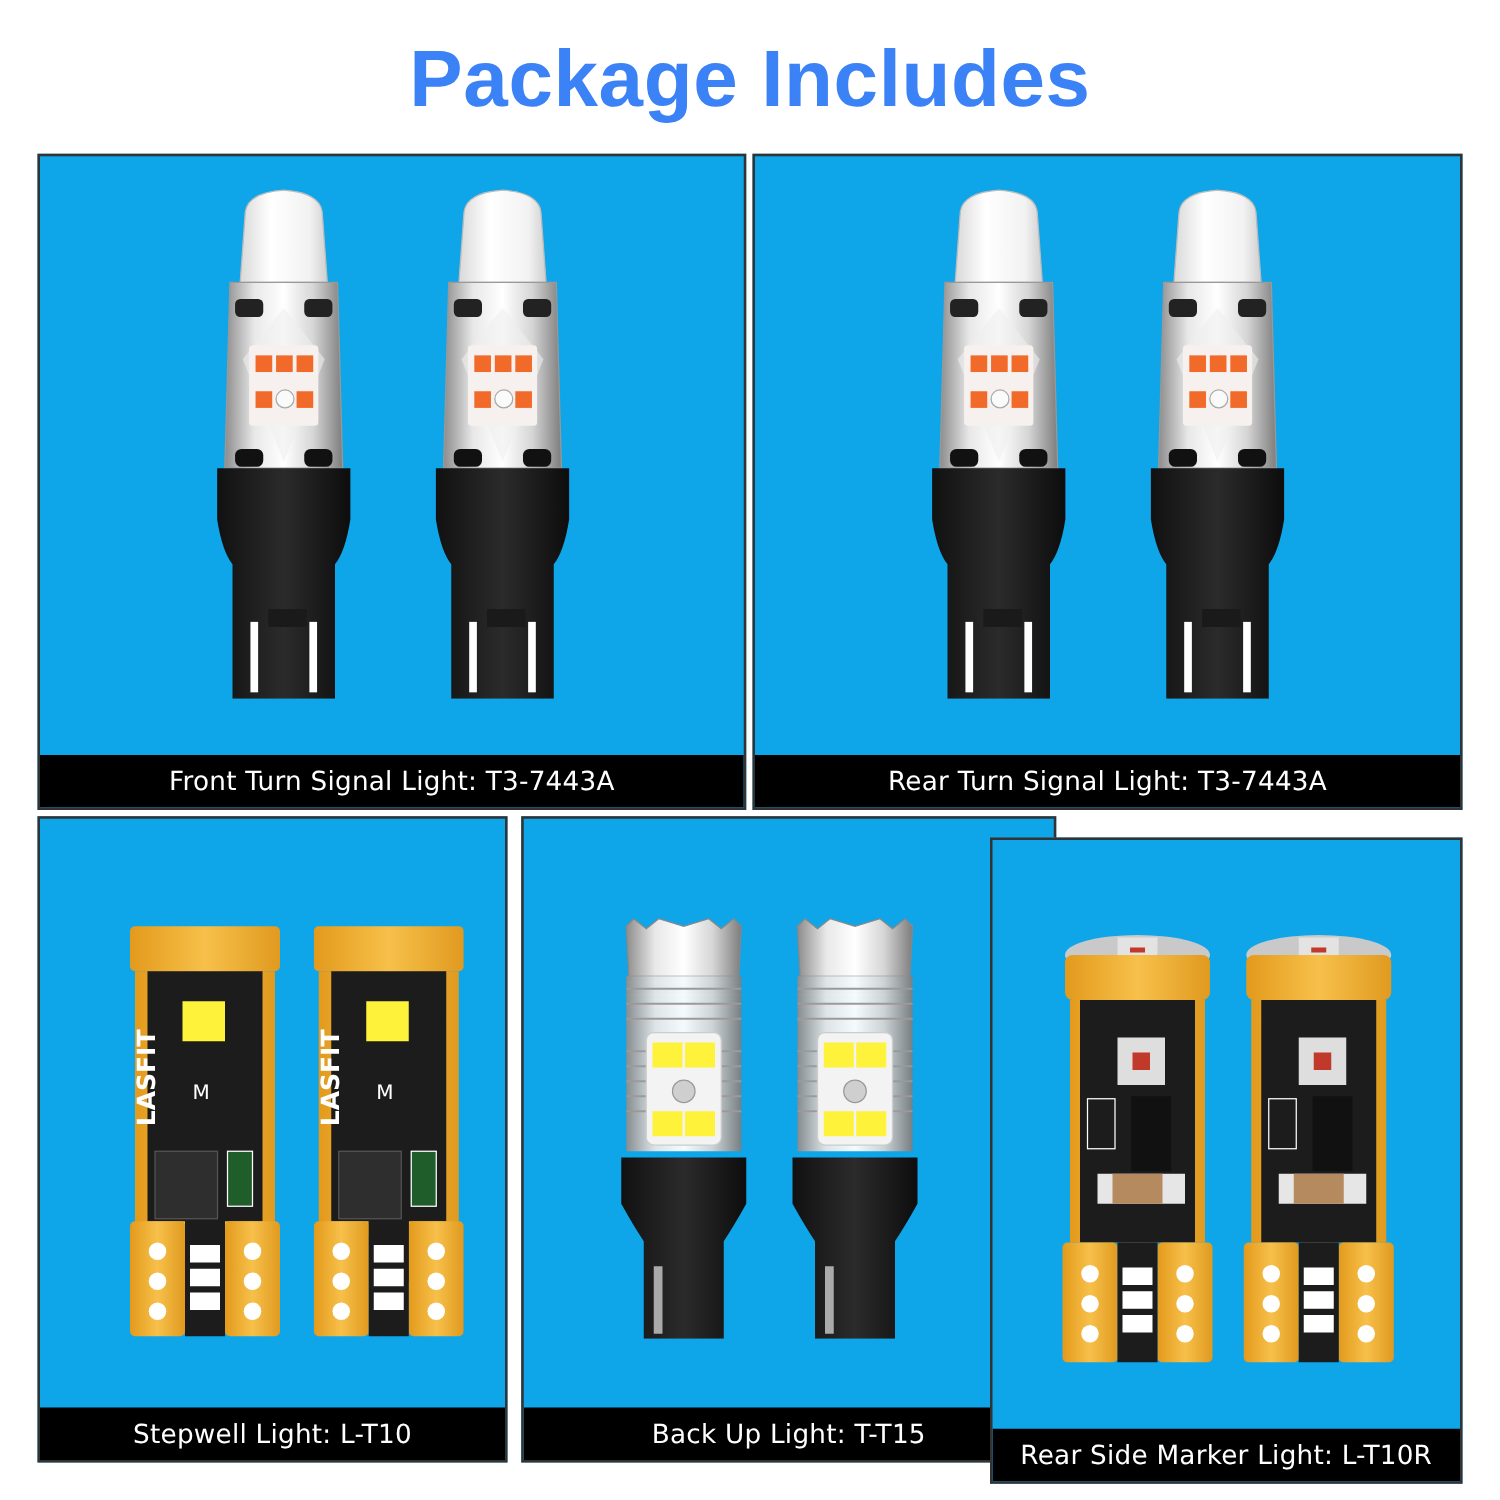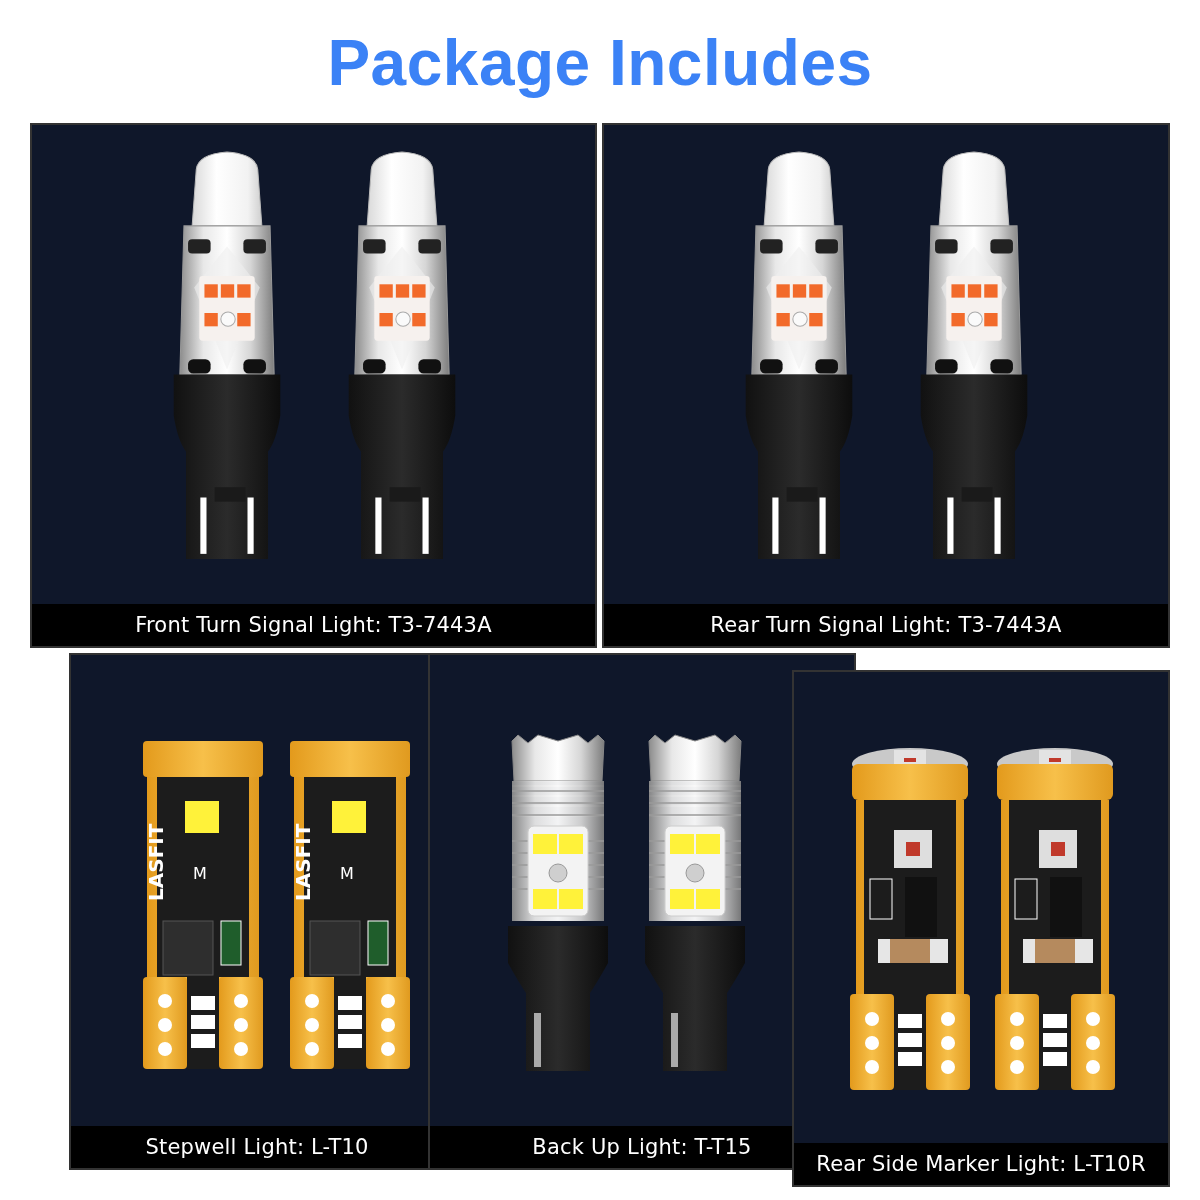--- a/index.html
+++ b/index.html
@@ -6,21 +6,21 @@
   html, body { width: 1200px; height: 1200px; background: #ffffff; overflow: hidden; }
   body { position: relative; font-family: "Liberation Sans", "DejaVu Sans", sans-serif; }
 
   .title {
     position: absolute; left: 0; top: 18px; width: 1200px;
     text-align: center; font-size: 64px; font-weight: 700; color: #3b82f6;
     letter-spacing: 0.5px; line-height: 90px;
   }
 
   .panel {
-    position: absolute; border: 2px solid #333333; background: #0f172a; overflow: hidden;
+    position: absolute; border: 2px solid #333333; background: #0ea5e9; overflow: hidden;
   }
   .caption {
     position: absolute; left: 0; right: 0; bottom: 0; height: 42px;
     background: #000000; color: #ffffff; font-size: 21px;
     display: flex; align-items: center; justify-content: center;
     font-family: "DejaVu Sans", sans-serif; letter-spacing: 0.2px;
   }
   .stage { position: absolute; left: 0; right: 0; top: 0; bottom: 42px; }
   .prod { position: absolute; }
   svg { display: block; }
@@ -181,33 +181,33 @@
     <svg class="prod" style="left:130px; top:24px;" width="130" height="410" viewBox="0 0 120 400">
         <use href="#bulb7443"></use>
       </svg>
     <svg class="prod" style="left:305px; top:24px;" width="130" height="410" viewBox="0 0 120 400">
         <use href="#bulb7443"></use>
       </svg>
   </div>
   <div class="caption">Rear Turn Signal Light: T3-7443A</div>
 </div>
 
-<div class="panel" style="left:30px; top:653px; width:376px; height:517px;margin-left:39px;">
+<div class="panel" style="left:30px; top:653px; width:376px; height:517px;">
   <div class="stage">
     <svg class="prod" style="left:72px; top:76px;" width="120" height="340" viewBox="0 0 120 340">
         <use href="#pcbT10"></use>
       </svg>
     <svg class="prod" style="left:219px; top:76px;" width="120" height="340" viewBox="0 0 120 340">
         <use href="#pcbT10"></use>
       </svg>
   </div>
   <div class="caption">Stepwell Light: L-T10</div>
 </div>
 
-<div class="panel" style="left:428px; top:653px; width:428px; height:517px;">
+<div class="panel" style="left:417px; top:653px; width:428px; height:517px;">
   <div class="stage">
     <svg class="prod" style="left:68px; top:76px;" width="120" height="340" viewBox="0 0 120 340">
         <use href="#bulbT15"></use>
       </svg>
     <svg class="prod" style="left:205px; top:76px;" width="120" height="340" viewBox="0 0 120 340">
         <use href="#bulbT15"></use>
       </svg>
   </div>
   <div class="caption">Back Up Light: T-T15</div>
 </div>

